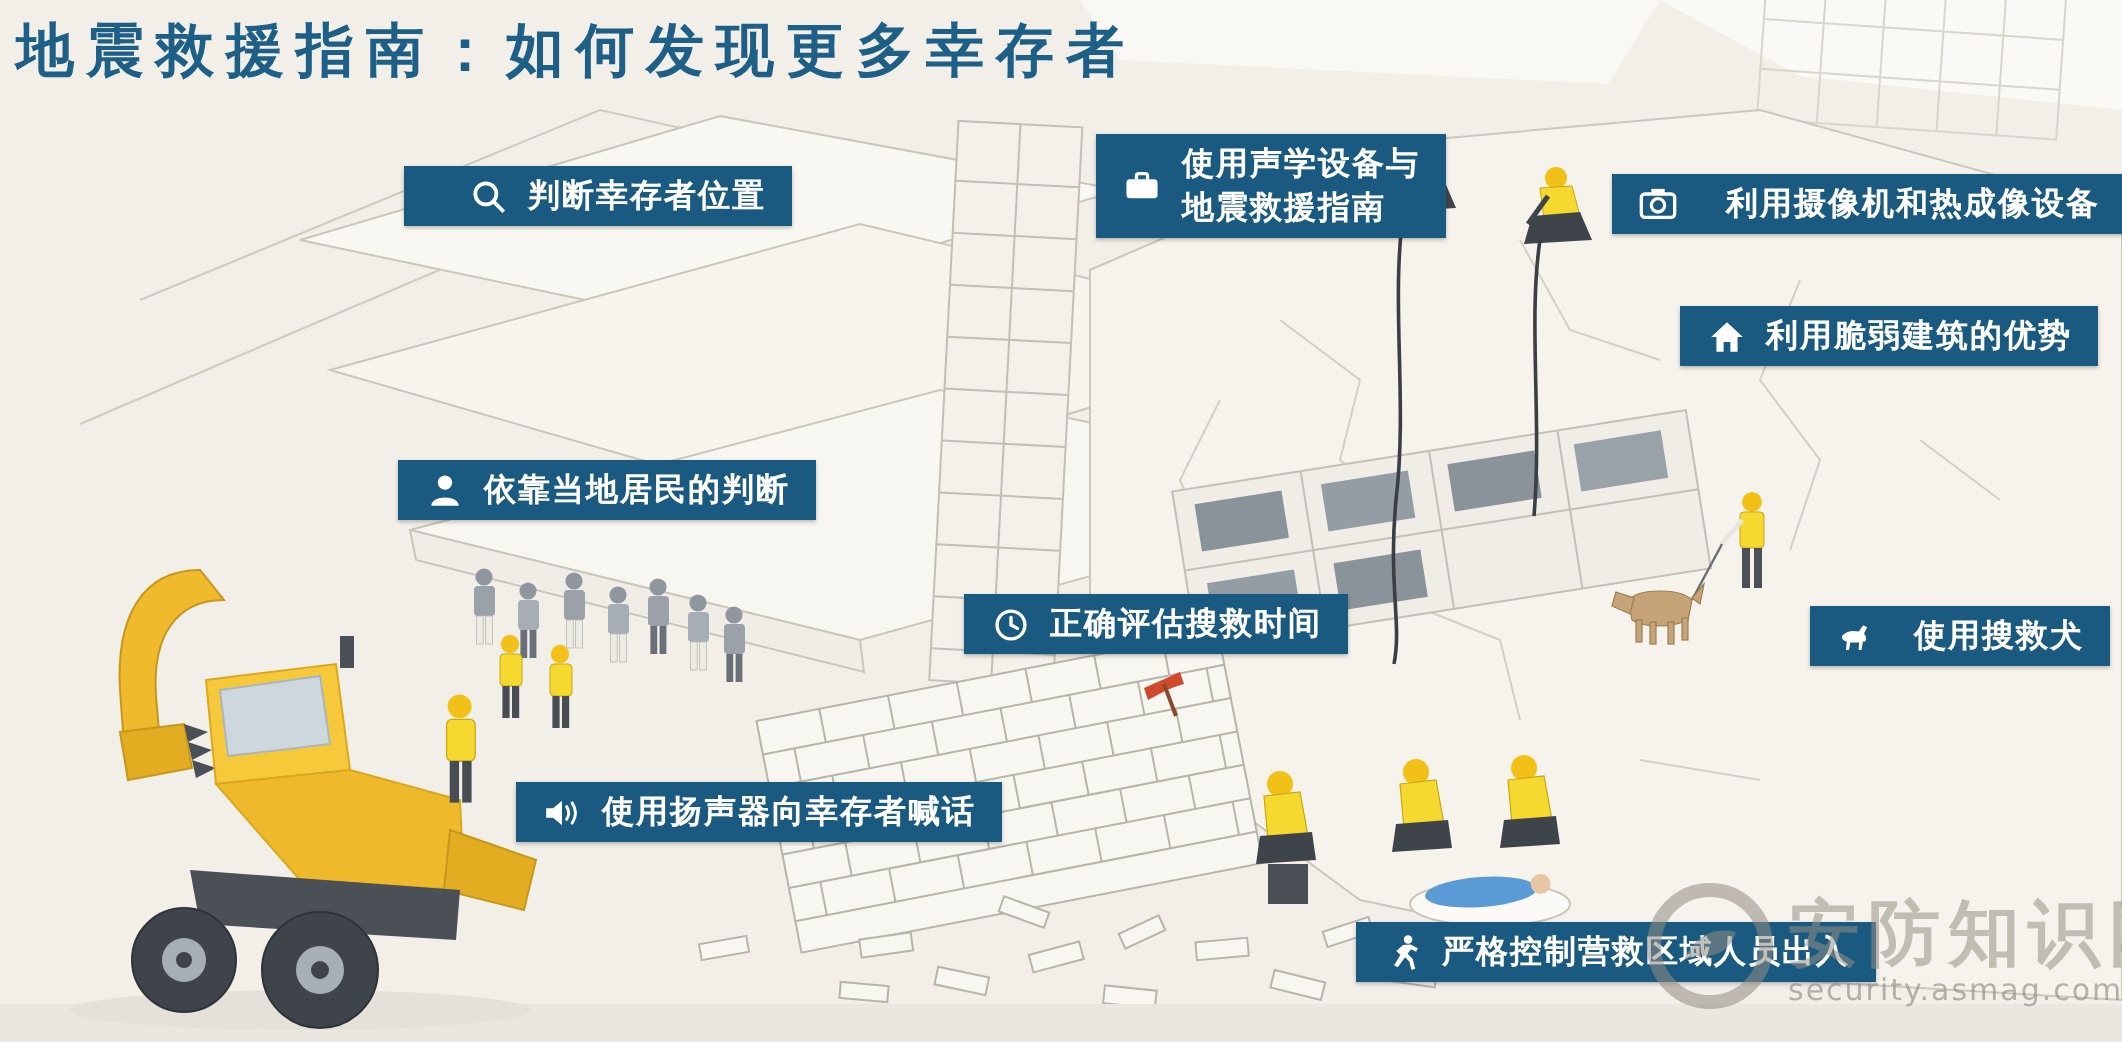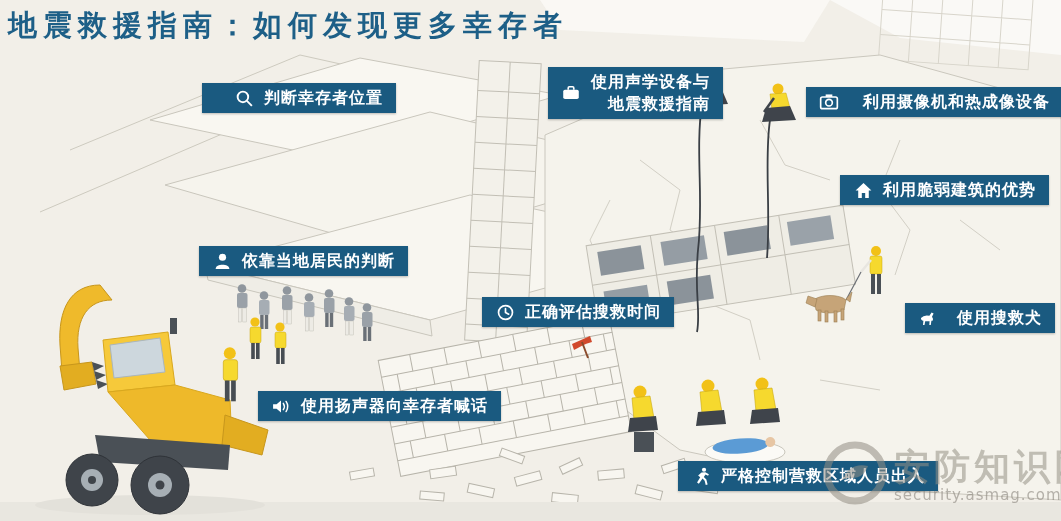--- a/index.html
+++ b/index.html
@@ -20,21 +20,21 @@
     white-space:nowrap;
   }
   .badge{
     position:absolute;z-index:5;display:inline-flex;align-items:center;gap:10px;
     height:30px;padding:0 13px;background:var(--badge-background);
     color:var(--badge-text);font-size:16px;font-weight:700;letter-spacing:1px;
     white-space:nowrap;box-shadow:0 1px 2px rgba(0,0,0,.25);
   }
   .badge .bicon{display:inline-flex;width:20px;height:20px;flex:0 0 auto;align-items:center;justify-content:center;}
   .badge.two-line{height:52px;align-items:center;}
-  .badge.two-line .lines{display:flex;flex-direction:column;line-height:22px;text-align:right;}
+  .badge.two-line .lines{display:flex;flex-direction:column;line-height:22px;}
   .watermark{
     position:absolute;left:822px;top:440px;z-index:10;display:flex;align-items:center;gap:6px;
     pointer-events:none;
   }
   .wm-logo{width:66px;height:66px;flex:0 0 auto;opacity:.55;}
   .wm-text{display:flex;flex-direction:column;}
   .wm-name{
     font-size:36px;font-weight:800;letter-spacing:4px;white-space:nowrap;
     color:rgba(148,143,133,.55);
   }
@@ -295,30 +295,30 @@
     <span class="bicon">
       <svg width="20" height="20" viewBox="0 0 18 18">
           <rect x="1.5" y="4.5" width="15" height="10.5" rx="1.6" stroke="#fff" stroke-width="1.5" fill="none"></rect>
           <rect x="6" y="2.2" width="6" height="2.3" fill="#fff"></rect>
           <circle cx="9" cy="9.6" r="3" stroke="#fff" stroke-width="1.5" fill="none"></circle>
         </svg>
     </span>
     <span>利用摄像机和热成像设备</span>
   </div>
 
-  <div class="badge" style="left:840px;top:175px;">
+  <div class="badge" style="left:840px;top:153px;">
     <span class="bicon">
       <svg width="19" height="19" viewBox="0 0 18 18">
           <path d="M1.5,9 L9,2 L16.5,9 H14 V16 H10.6 V11.4 H7.4 V16 H4 V9 Z" fill="#fff"></path>
         </svg>
     </span>
     <span>利用脆弱建筑的优势</span>
   </div>
 
-  <div class="badge" style="left:199px;top:246px;">
+  <div class="badge" style="left:199px;top:230px;">
     <span class="bicon">
       <svg width="19" height="19" viewBox="0 0 18 18">
           <circle cx="9" cy="5" r="3.4" fill="#fff"></circle>
           <path d="M2.5,16 C2.5,10.8 15.5,10.8 15.5,16 Z" fill="#fff"></path>
         </svg>
     </span>
     <span>依靠当地居民的判断</span>
   </div>
 
   <div class="badge" style="left:482px;top:297px;">

